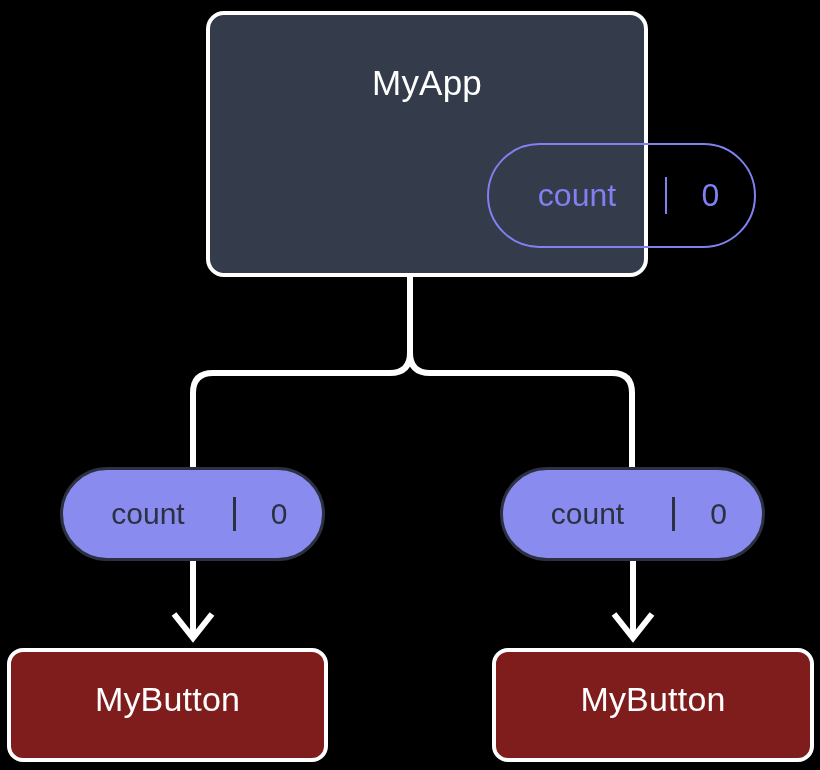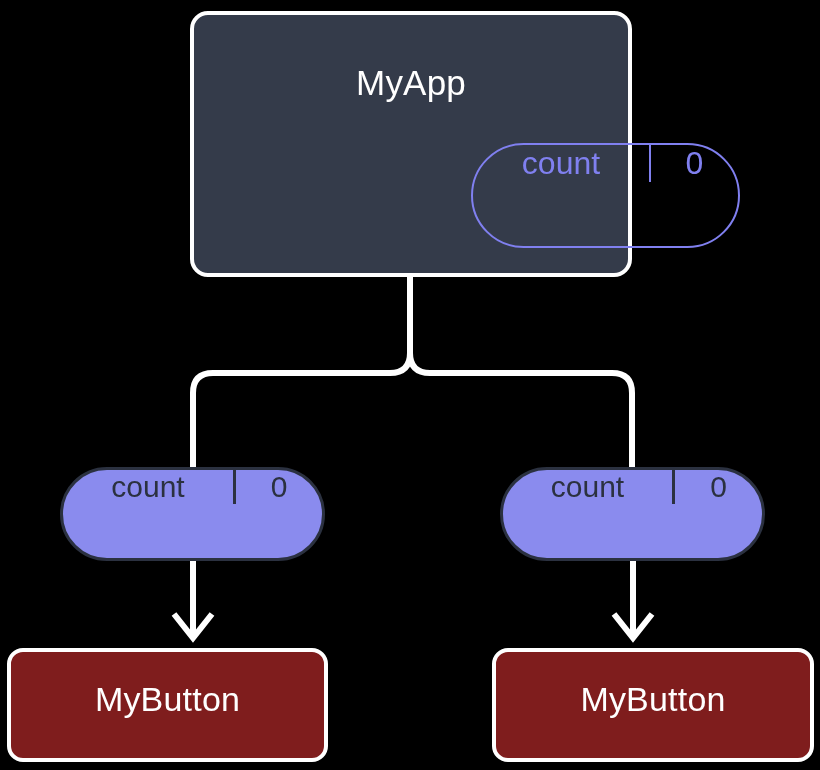--- a/index.html
+++ b/index.html
@@ -28,20 +28,21 @@
     pointer-events: none;
   }
 
   
   .comp-box {
     position: absolute;
     box-sizing: border-box;
     background: #343B4A;
     border: 4px solid #FFFFFF;
     border-radius: 18px;
+    margin-left: 16px;
   }
   .comp-title {
     position: absolute;
     left: 0;
     right: 0;
     text-align: center;
     color: #FFFFFF;
     font-weight: 400;
     letter-spacing: 0.2px;
     white-space: nowrap;
@@ -80,21 +81,21 @@
   .btn-box .comp-title {
     top: 28px;
     font-size: 34px;
   }
 
   
   .pill {
     position: absolute;
     box-sizing: border-box;
     display: flex;
-    align-items: flex-start;
+    align-items: center;
     border-radius: 999px;
     overflow: hidden;
   }
   .pill-key, .pill-val {
     display: flex;
     align-items: center;
     justify-content: center;
     white-space: nowrap;
   }
 

